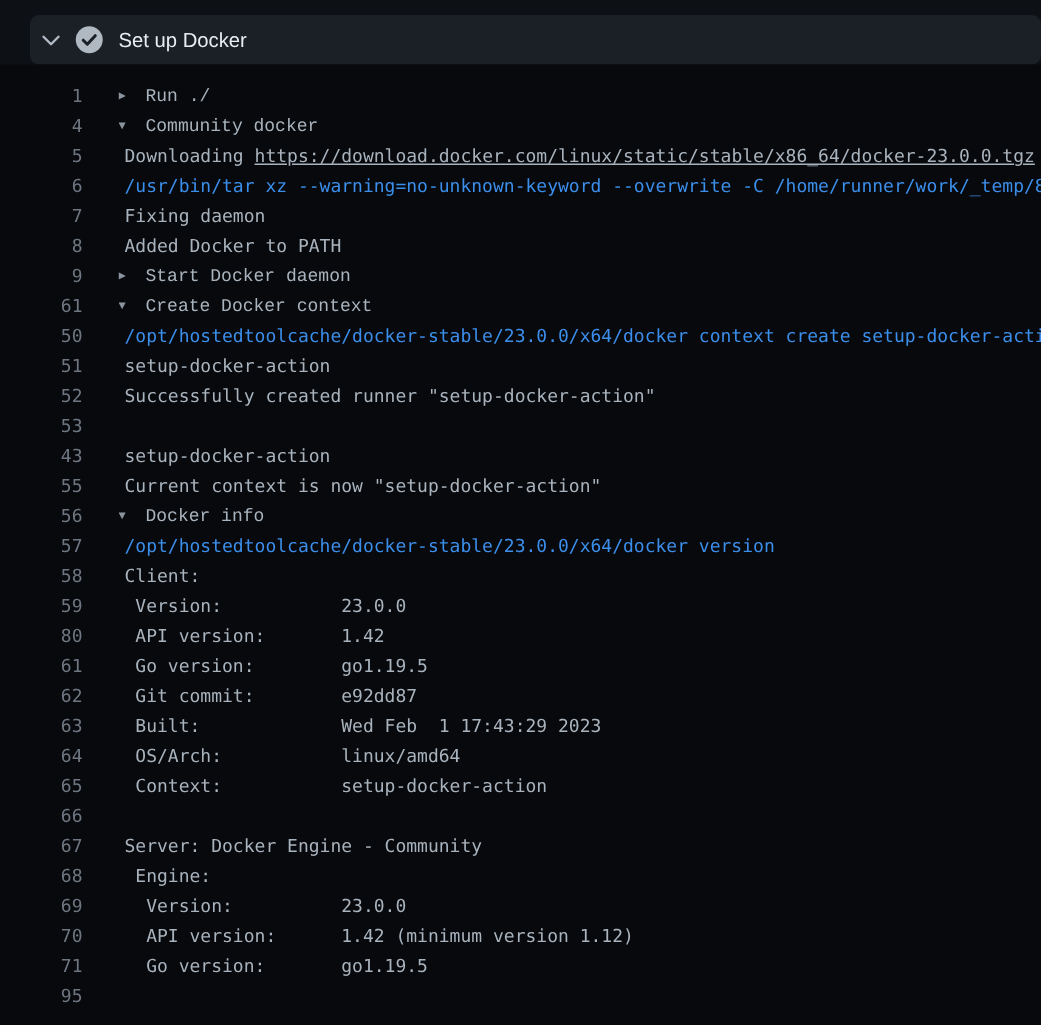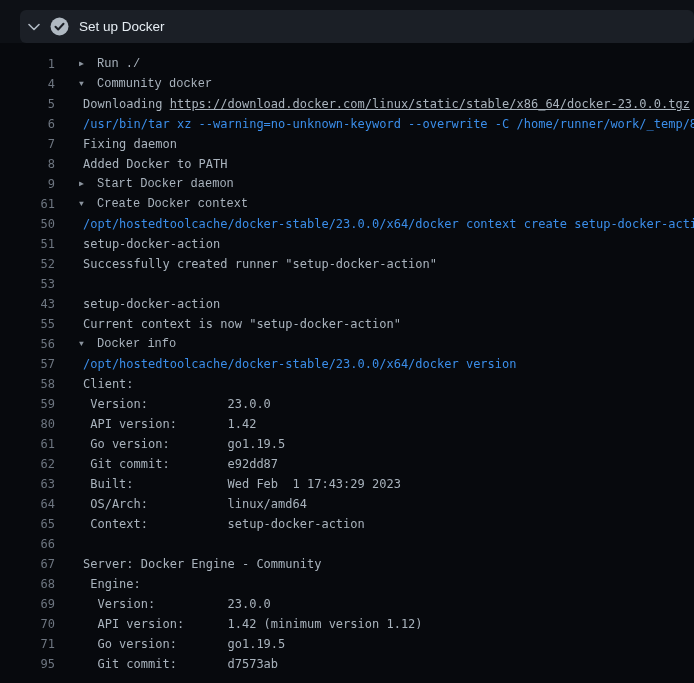--- a/index.html
+++ b/index.html
@@ -127,14 +127,14 @@
     <div class="row"><span class="num">62</span><span class="content text"> Git commit:        e92dd87</span></div>
     <div class="row"><span class="num">63</span><span class="content text"> Built:             Wed Feb  1 17:43:29 2023</span></div>
     <div class="row"><span class="num">64</span><span class="content text"> OS/Arch:           linux/amd64</span></div>
     <div class="row"><span class="num">65</span><span class="content text"> Context:           setup-docker-action</span></div>
     <div class="row"><span class="num">66</span><span class="content text"></span></div>
     <div class="row"><span class="num">67</span><span class="content text">Server: Docker Engine - Community</span></div>
     <div class="row"><span class="num">68</span><span class="content text"> Engine:</span></div>
     <div class="row"><span class="num">69</span><span class="content text">  Version:          23.0.0</span></div>
     <div class="row"><span class="num">70</span><span class="content text">  API version:      1.42 (minimum version 1.12)</span></div>
     <div class="row"><span class="num">71</span><span class="content text">  Go version:       go1.19.5</span></div>
-    <div class="row"><span class="num">95</span><span class="content text">  Git commit:       d7573ab</span></div>
+    <div class="row"><span class="num">95</span></div>
   </div>
 
 </body></html>

